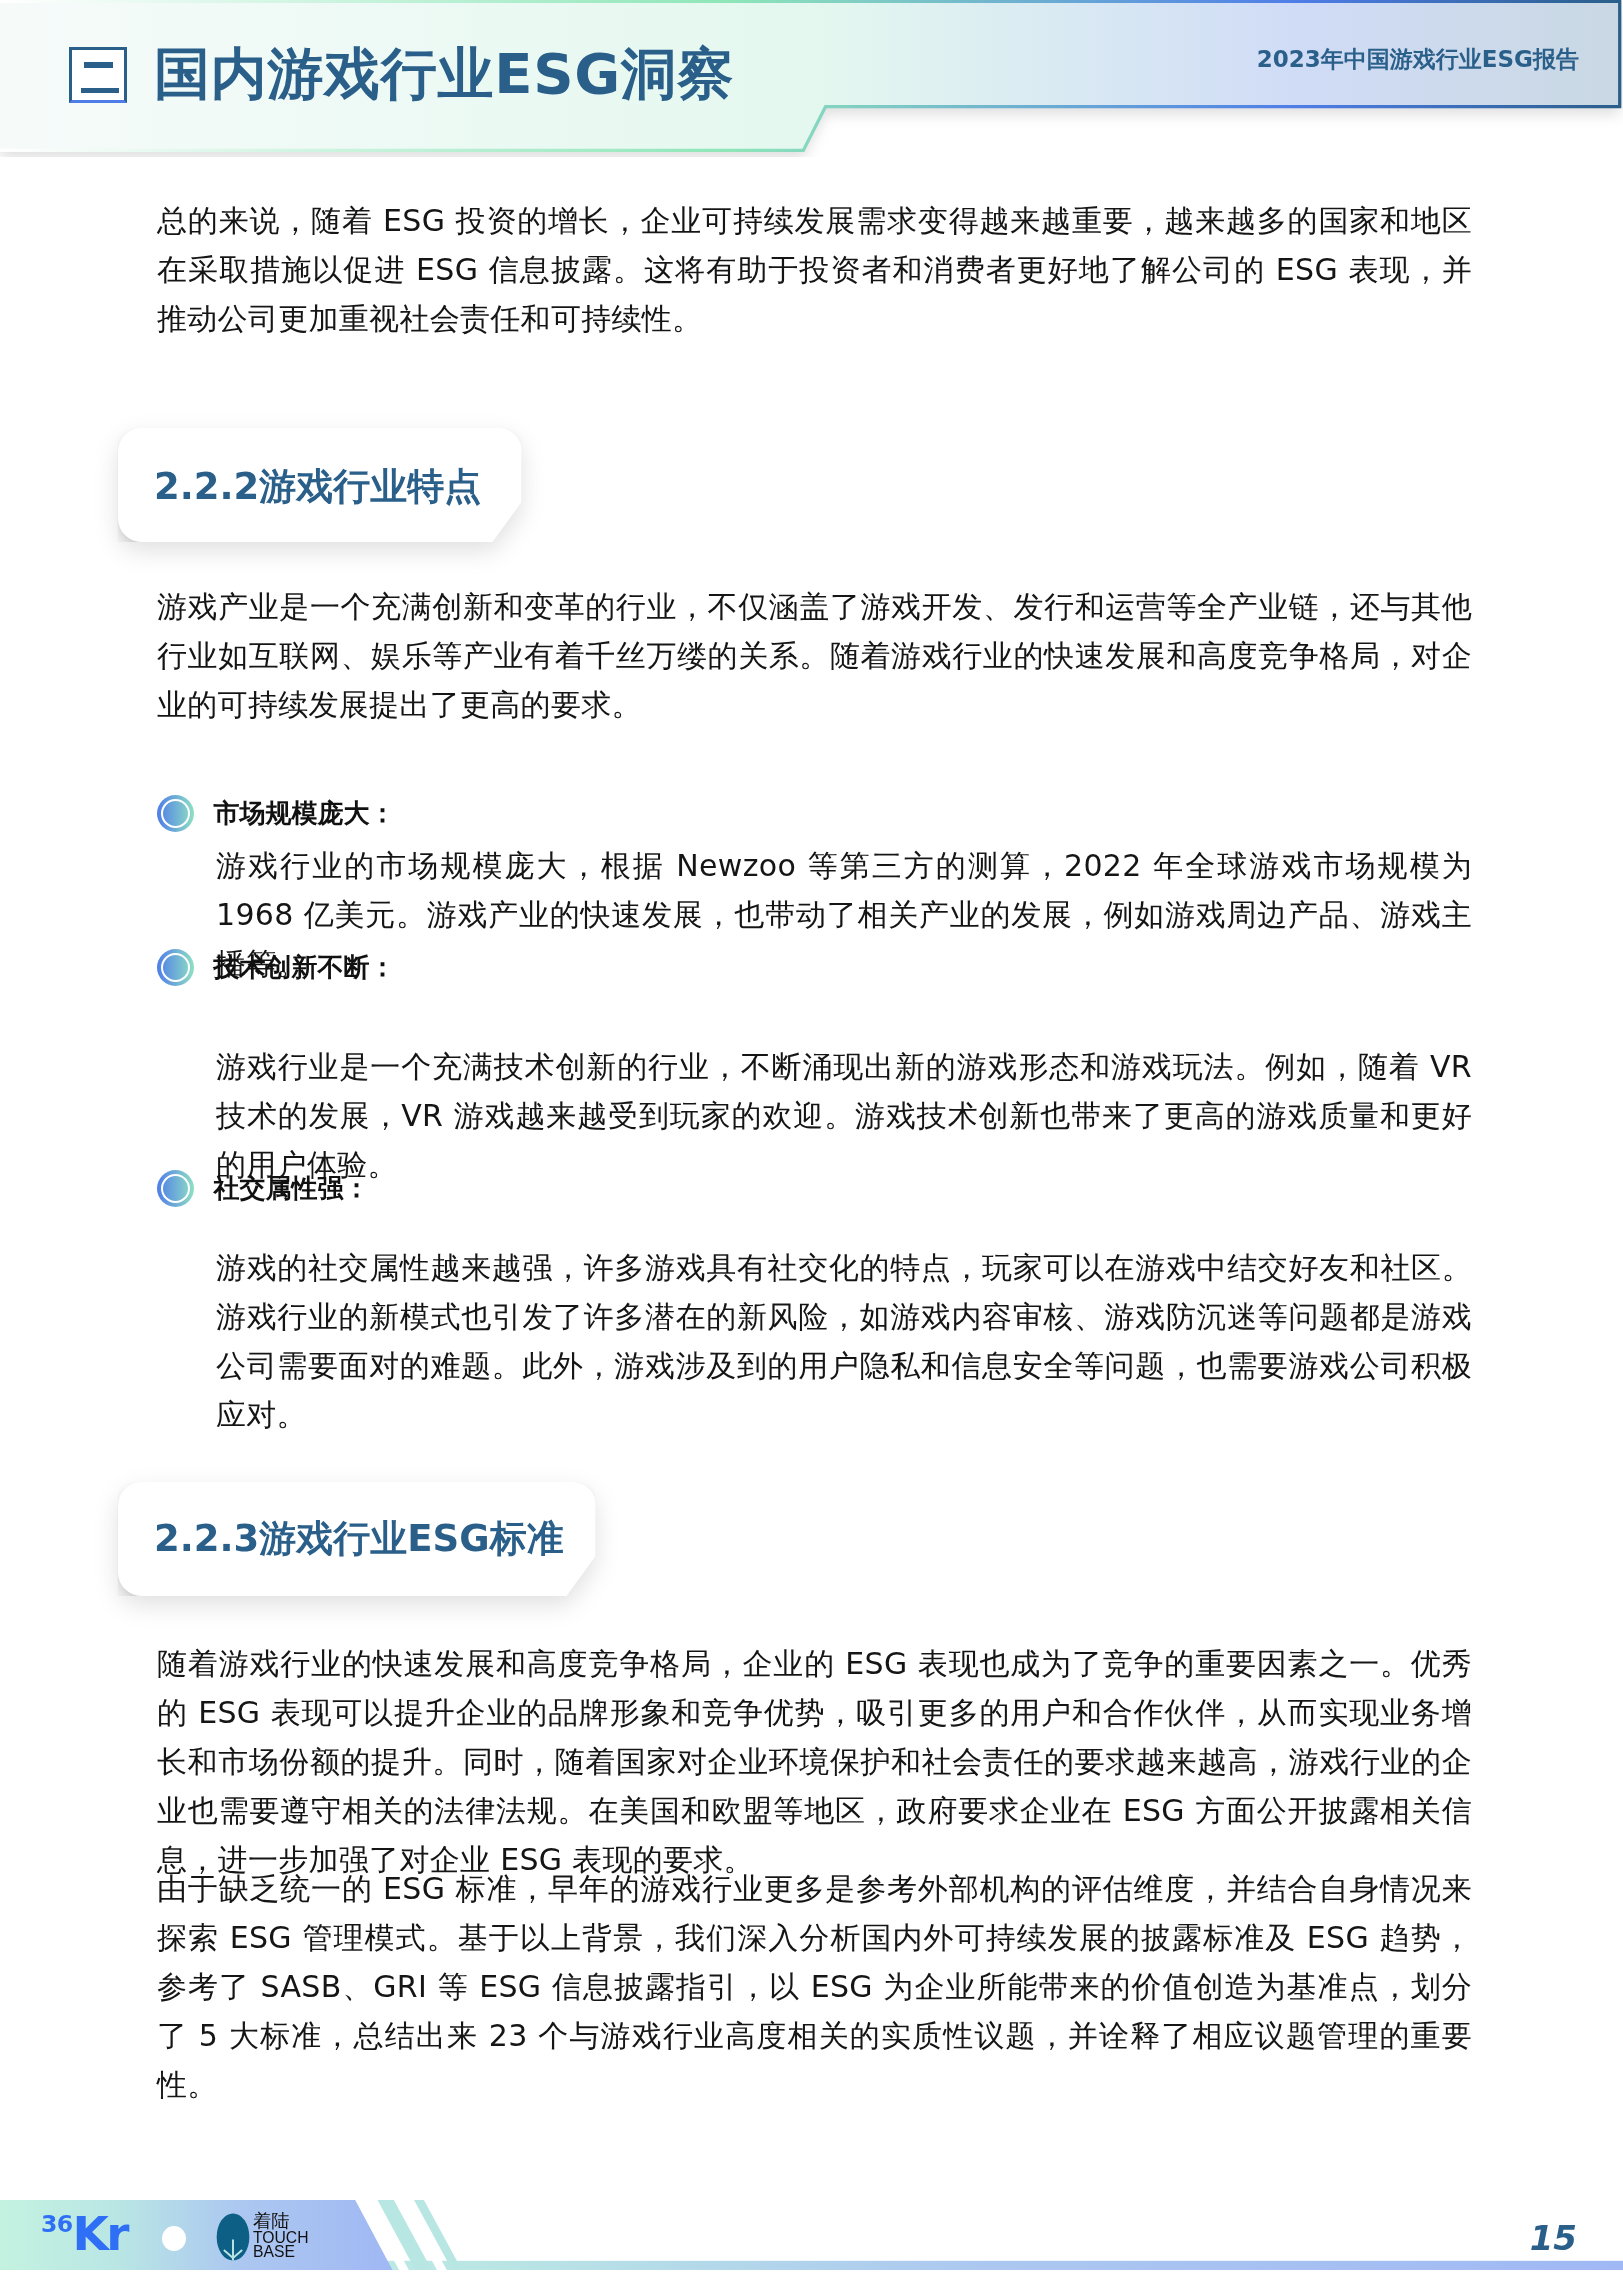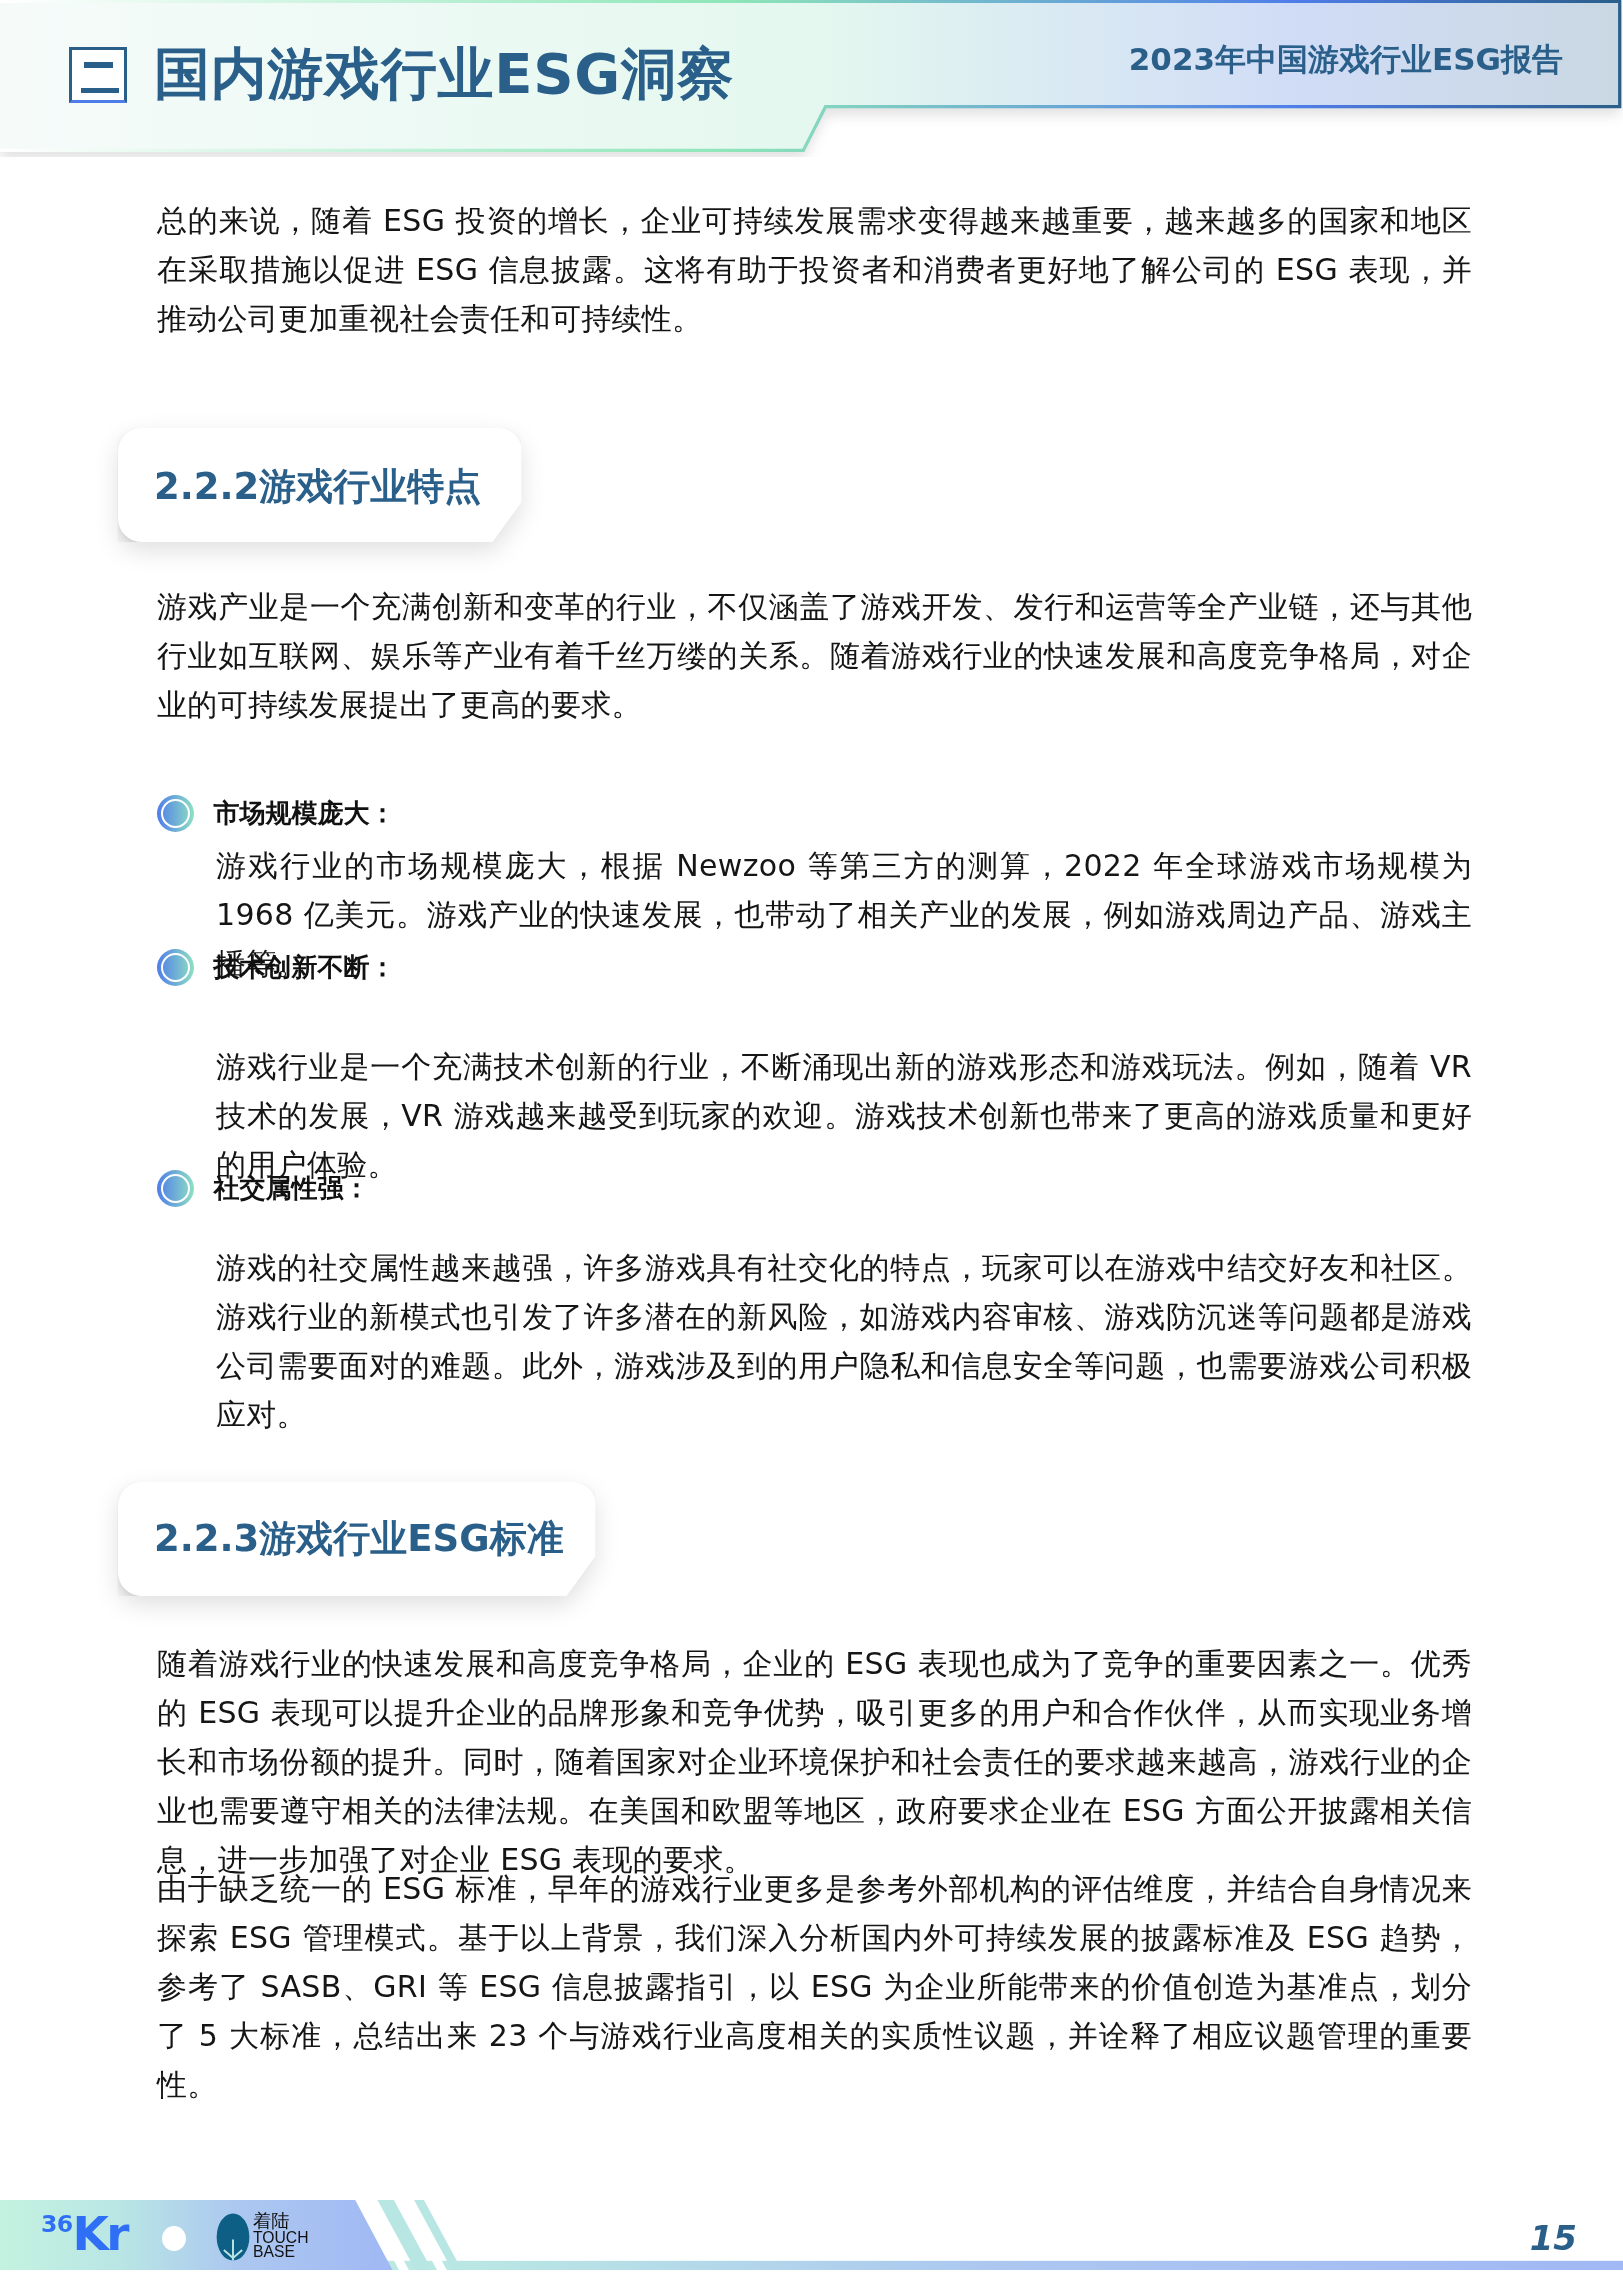--- a/index.html
+++ b/index.html
@@ -16,23 +16,23 @@
   }
   .chapter-mark .bar { position: absolute; height: 5.2px; background: #2a5f8a; }
   .chapter-mark .bar.b1 { left: 12.4px; top: 12.4px; width: 29px; }
   .chapter-mark .bar.b2 { left: 9.2px; top: 38px; width: 38px; }
   .chapter-title {
     position: absolute; left: 154px; top: 38px;
     font-family: "DejaVu Sans", sans-serif; font-weight: bold;
     font-size: 56px; line-height: 72px; color: #2a5f8a; letter-spacing: 0.7px;
   }
   .report-title {
-    position: absolute; right: 60px; top: 36px;
+    position: absolute; right: 44px; top: 36px;
     font-family: "DejaVu Sans", sans-serif; font-weight: bold;
-    font-size: 31px; line-height: 46px; color: #2a5f8a;
+    font-size: 23px; line-height: 46px; color: #2a5f8a;
   }
   .para {
     position: absolute; left: 157px; width: 1315px;
     font-size: 30px; line-height: 49px; color: #151515; text-align: justify;
     letter-spacing: 0.3px;
   }
   .para.indent { left: 216px; width: 1256px; }
 
   .section-box {
     position: absolute; left: 118px; height: 114px;

